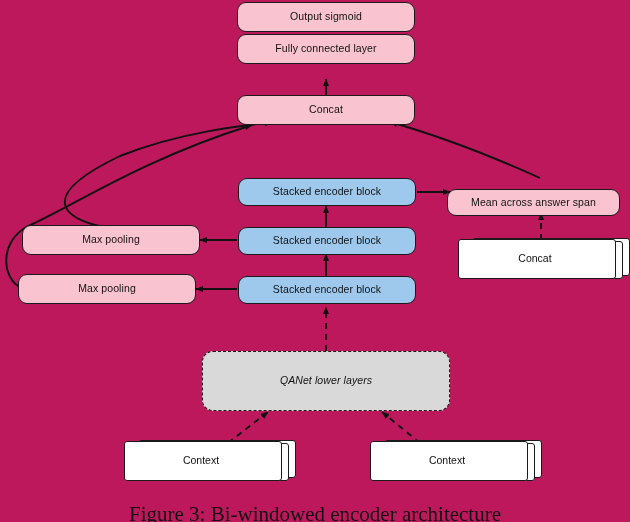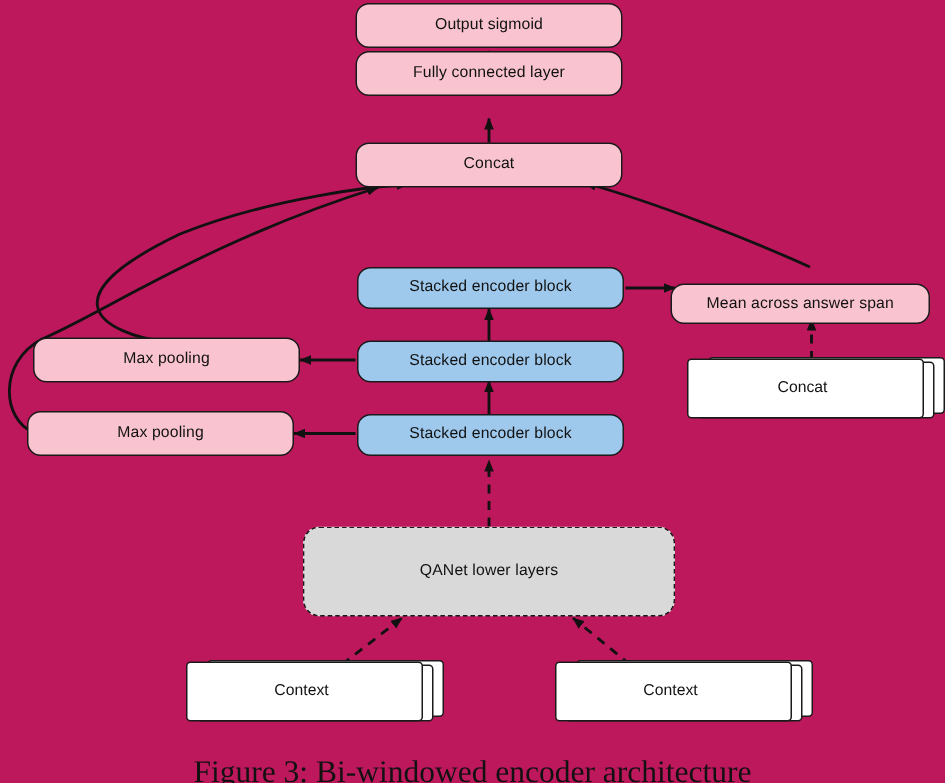--- a/index.html
+++ b/index.html
@@ -33,20 +33,21 @@
     letter-spacing: 0.1px;
     white-space: nowrap;
     z-index: 5;
   }
   .node.pink   { background: #f9c4cf; }
   .node.blue   { background: #9ec9ec; }
   .node.grayed {
     background: #d9d9d9;
     border: 1.6px dashed #1a1a1a;
     border-radius: 11px;
+    font-style: italic;
   }
   
   .doc {
     position: absolute;
     z-index: 5;
   }
   .doc .sheet {
     position: absolute;
     box-sizing: border-box;
     background: #ffffff;

